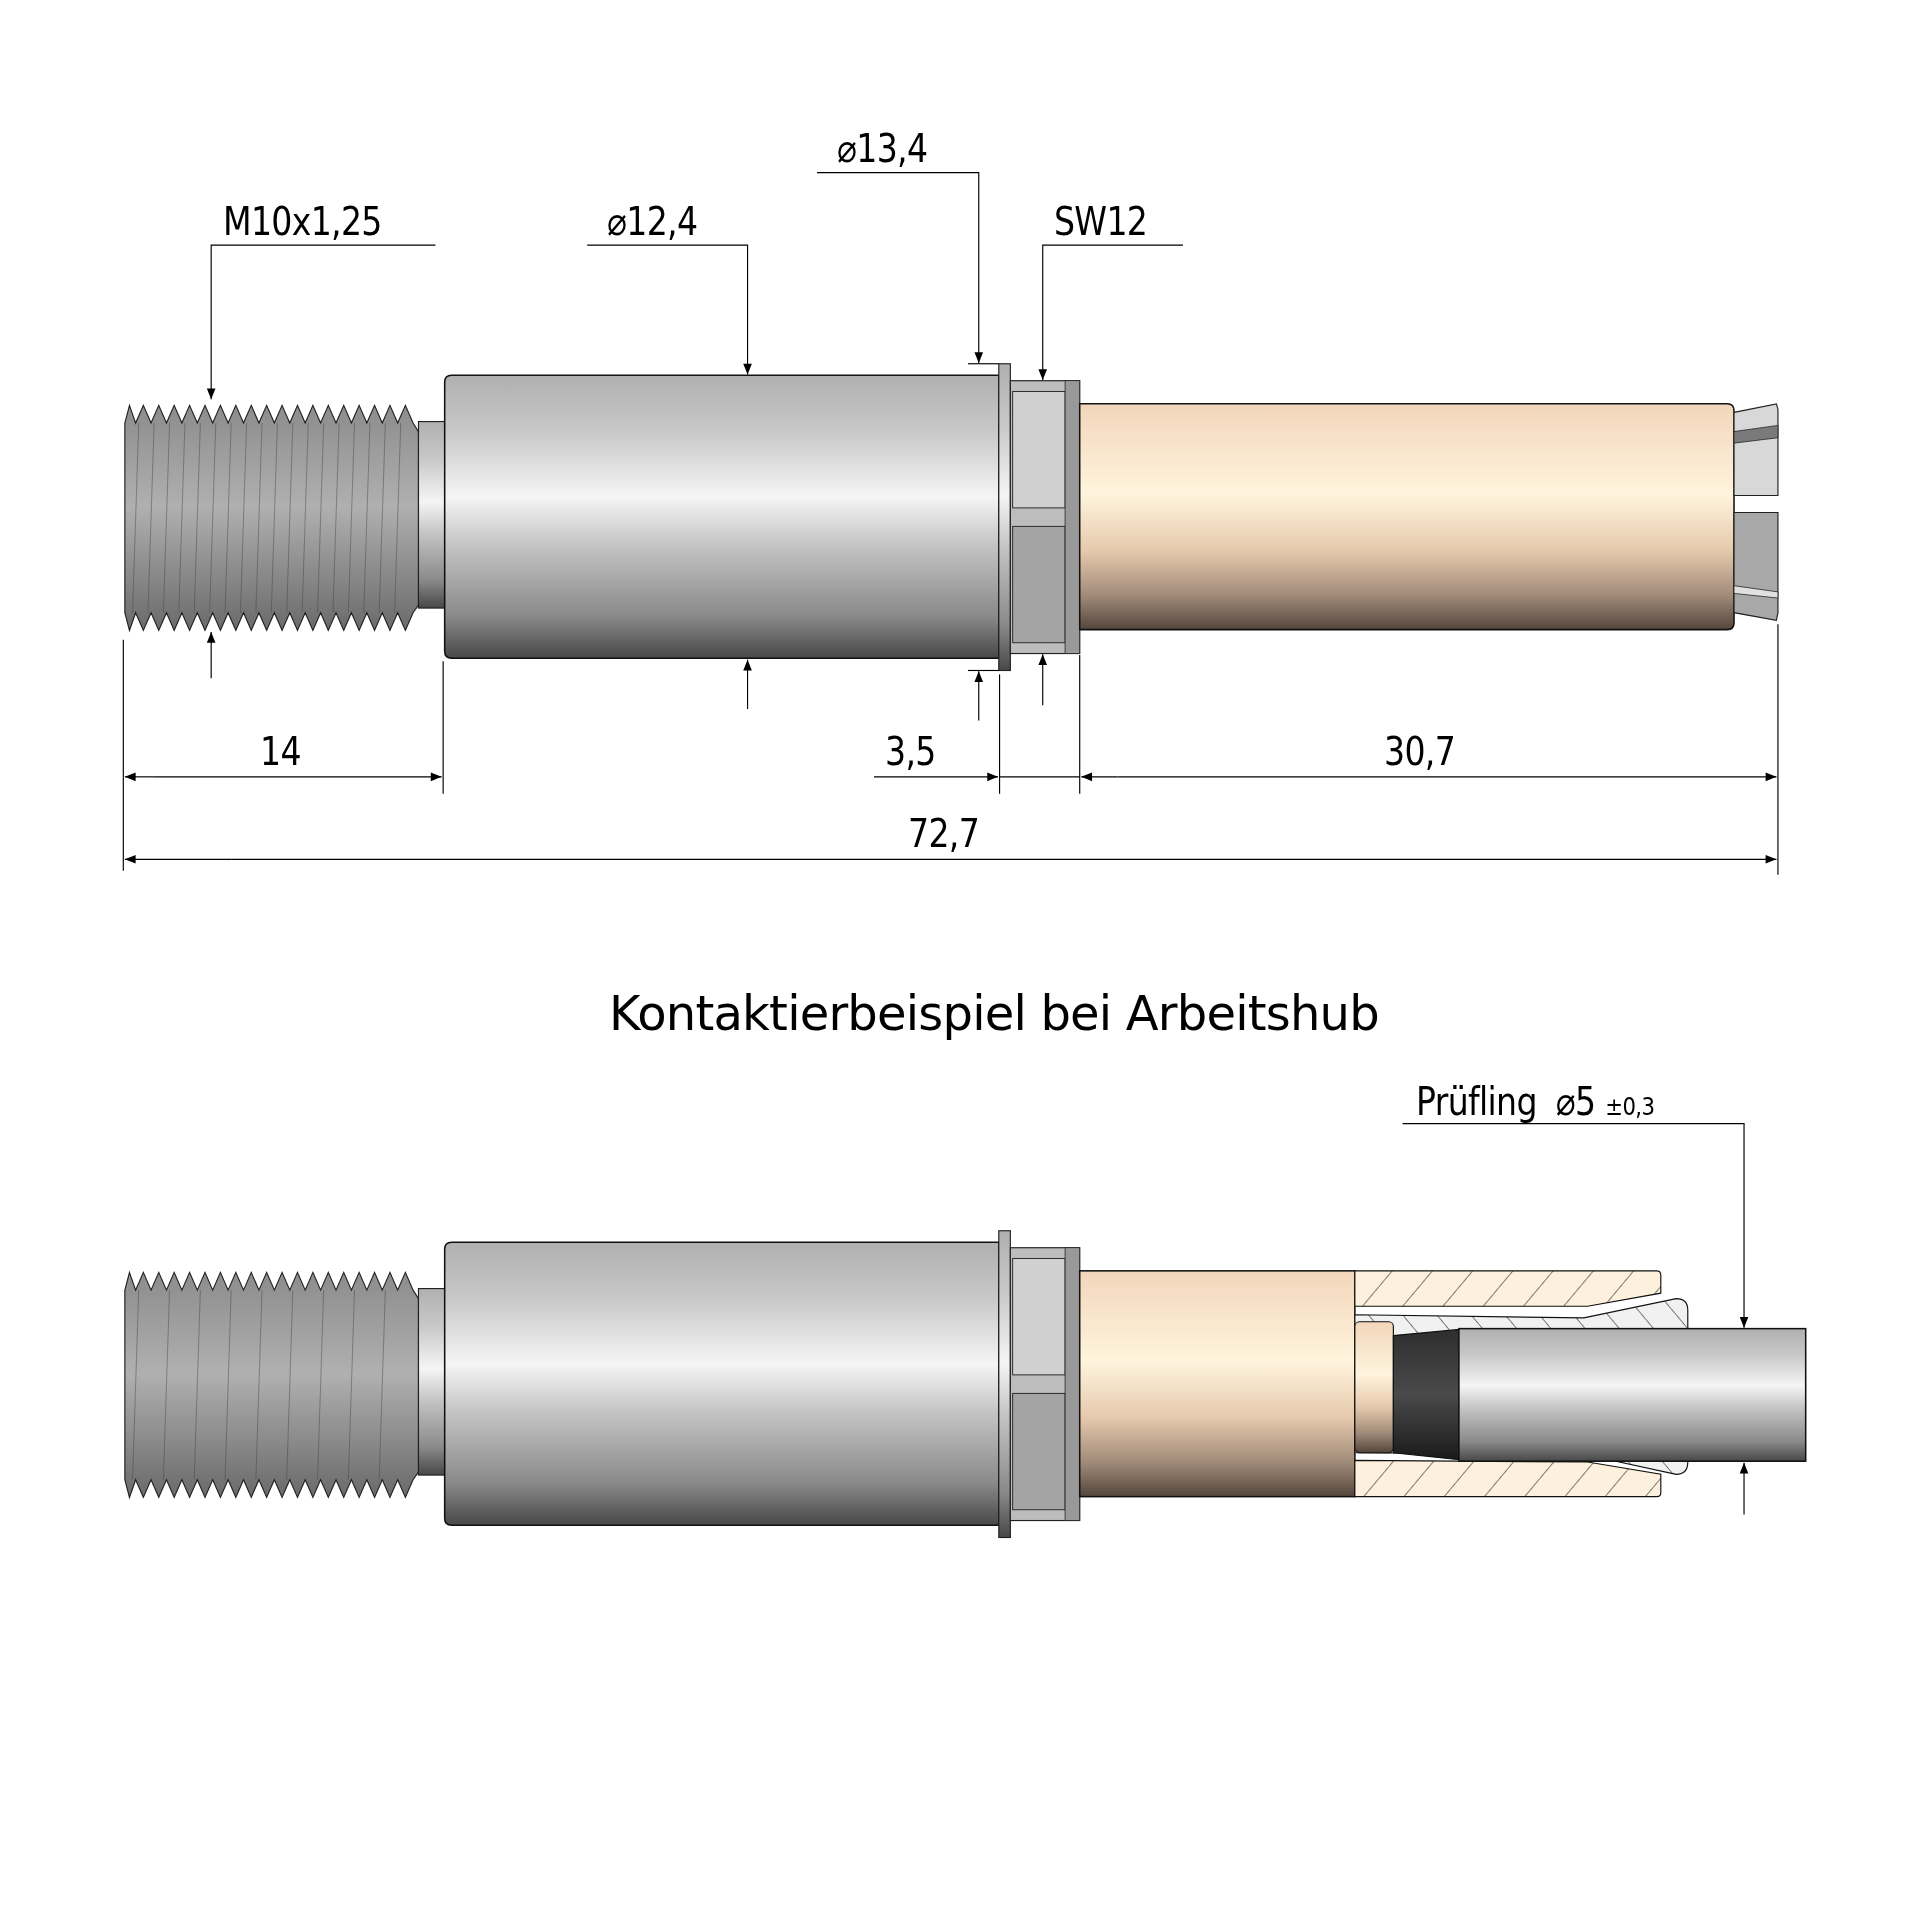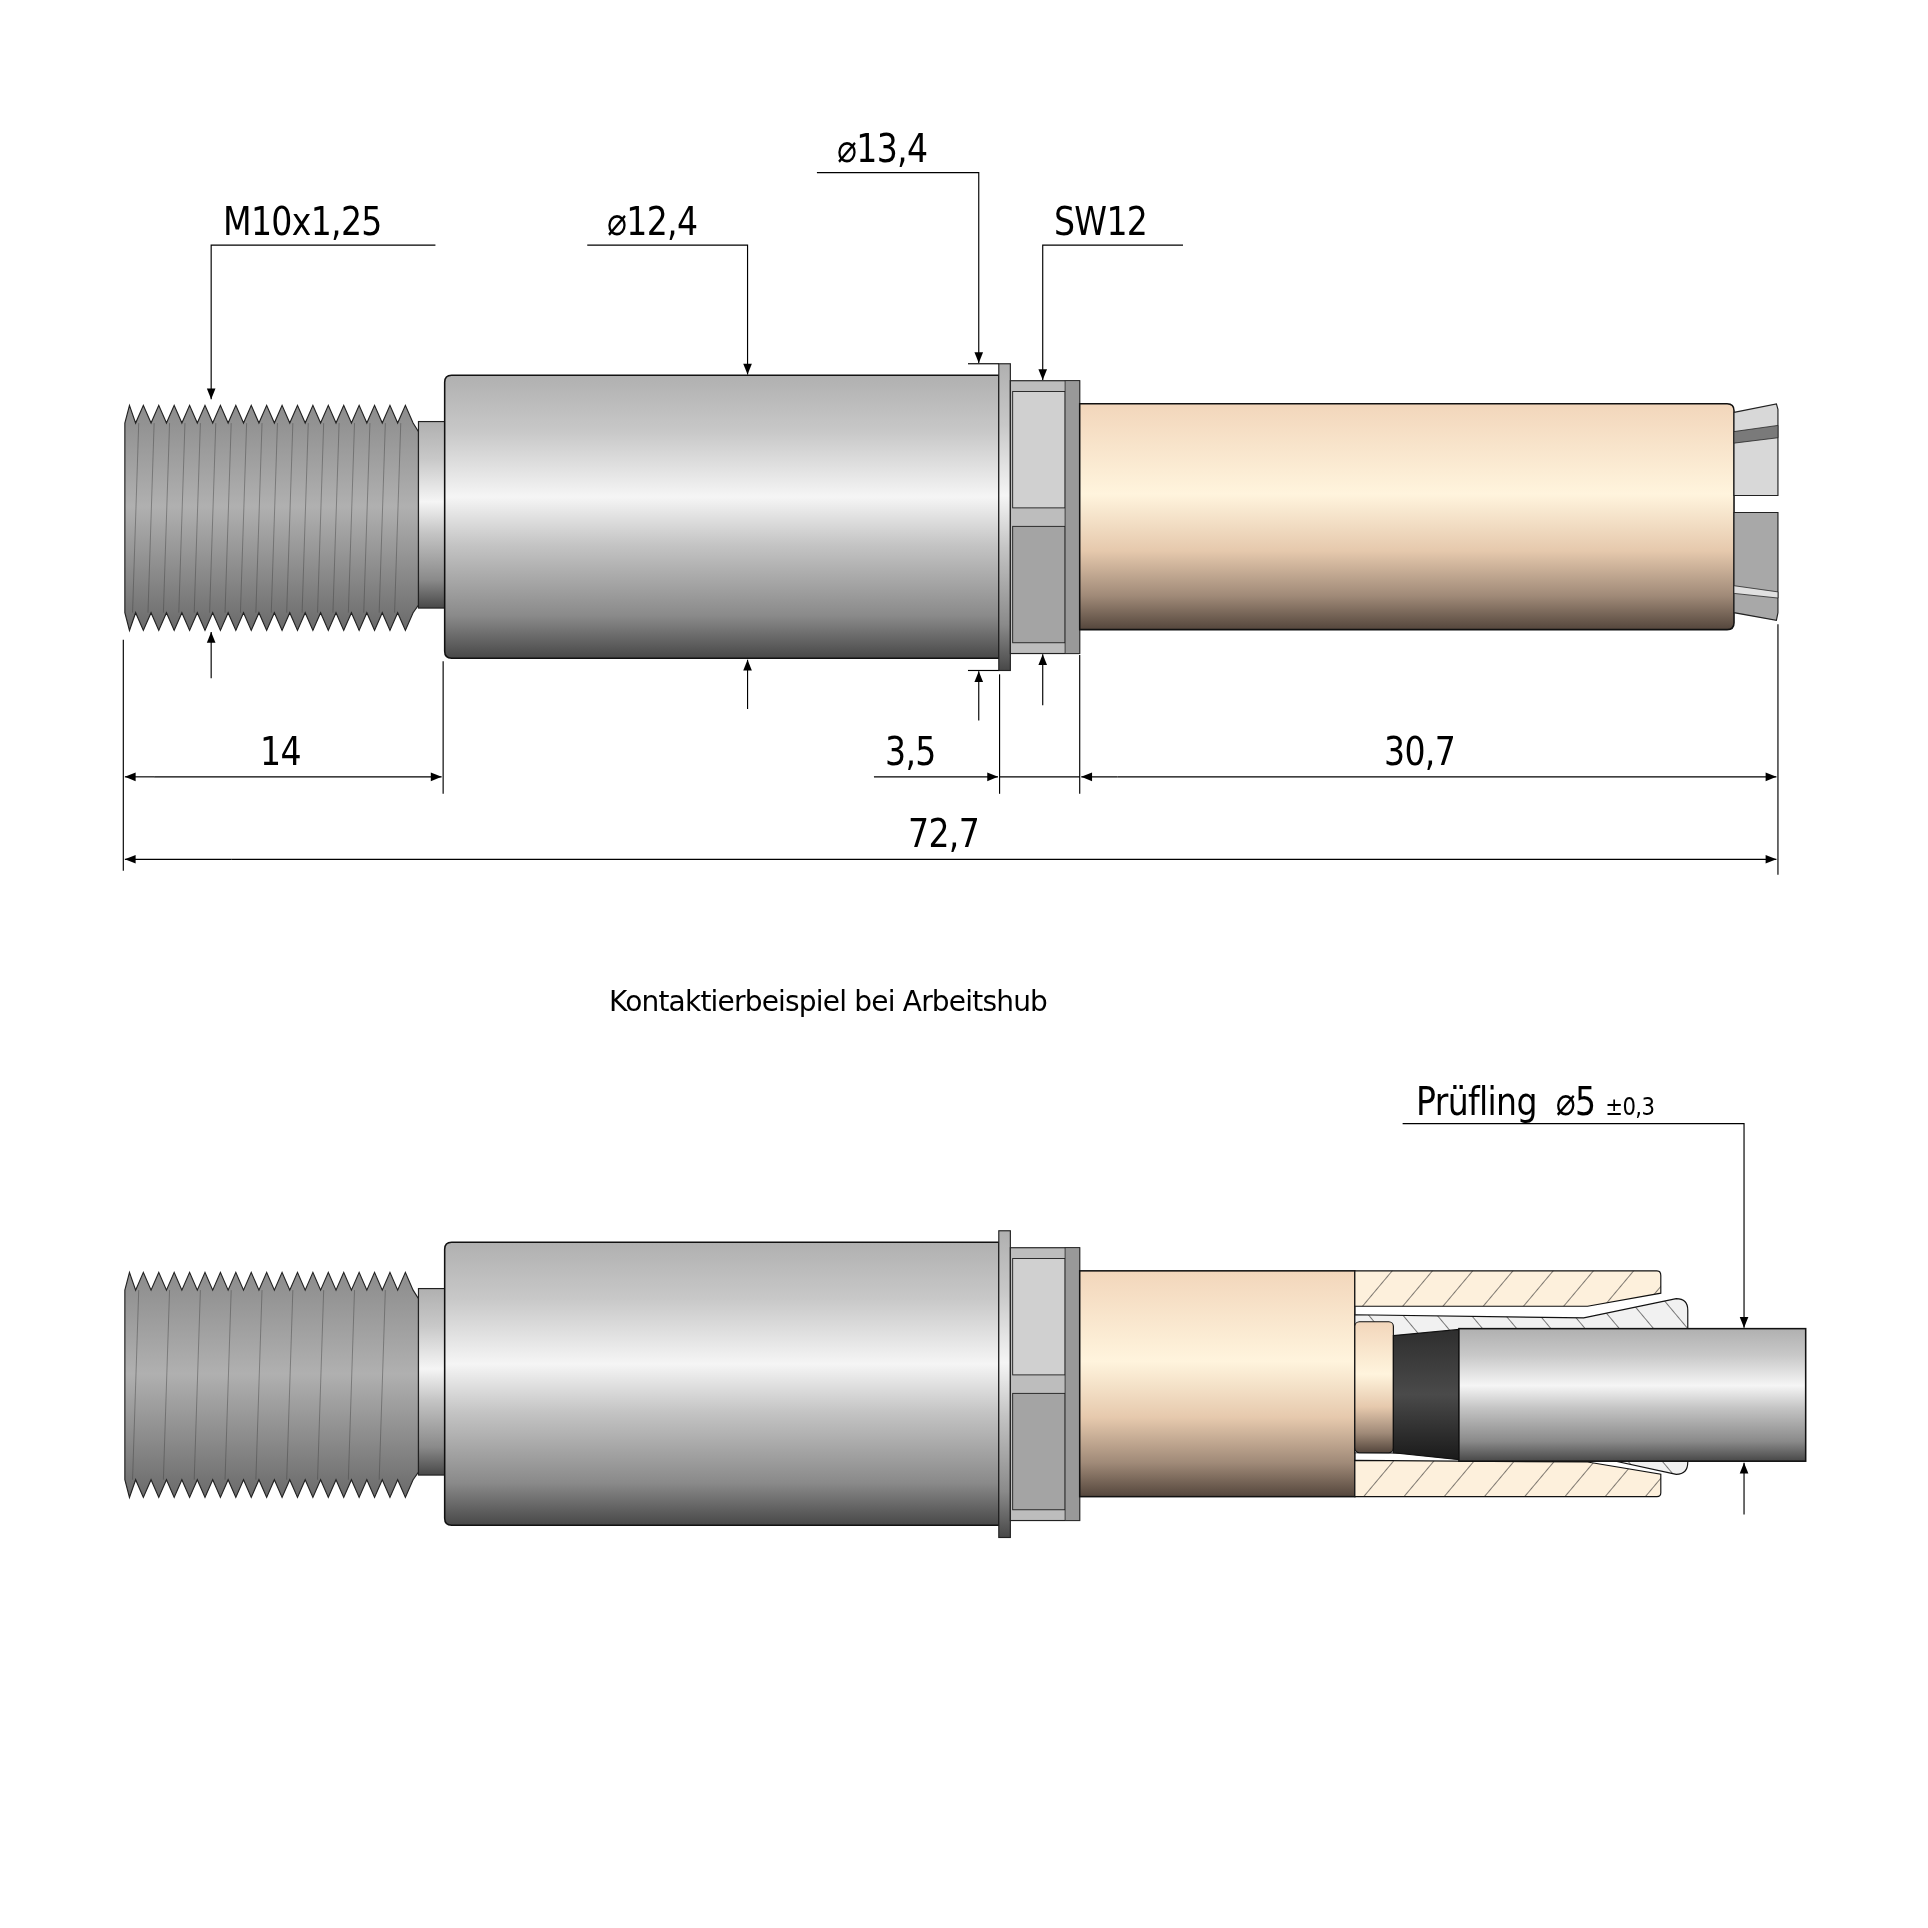--- a/index.html
+++ b/index.html
@@ -1,20 +1,20 @@
 <!DOCTYPE html>
 <html style="font-size:12.3px"><head>
 <meta charset="utf-8">
 <style>
   html,body{margin:0;padding:0;background:#fff;}
   #canvas{position:relative;width:1929px;height:1929px;overflow:hidden;background:#fff;}
   svg{position:absolute;left:0;top:0;}
   .lbl{position:absolute;font-family:"DejaVu Sans",sans-serif;color:#000;white-space:nowrap;font-weight:normal;letter-spacing:-0.8px;}
   .dim{font-size:39px;transform:scaleX(0.85);transform-origin:left top;}
-  .title{font-size:28px;}
+  .title{font-size:48px;}
   .tol{font-size:25px;}
   .dia{font-family:"DejaVu Sans",sans-serif;}
 </style>
 </head>
 <body>
 
 <div id="canvas">
 <svg width="1929" height="1929" viewBox="0 0 2503 2503" xmlns="http://www.w3.org/2000/svg">
   <defs>
     <linearGradient id="steel" x1="0" y1="0" x2="0" y2="1">

